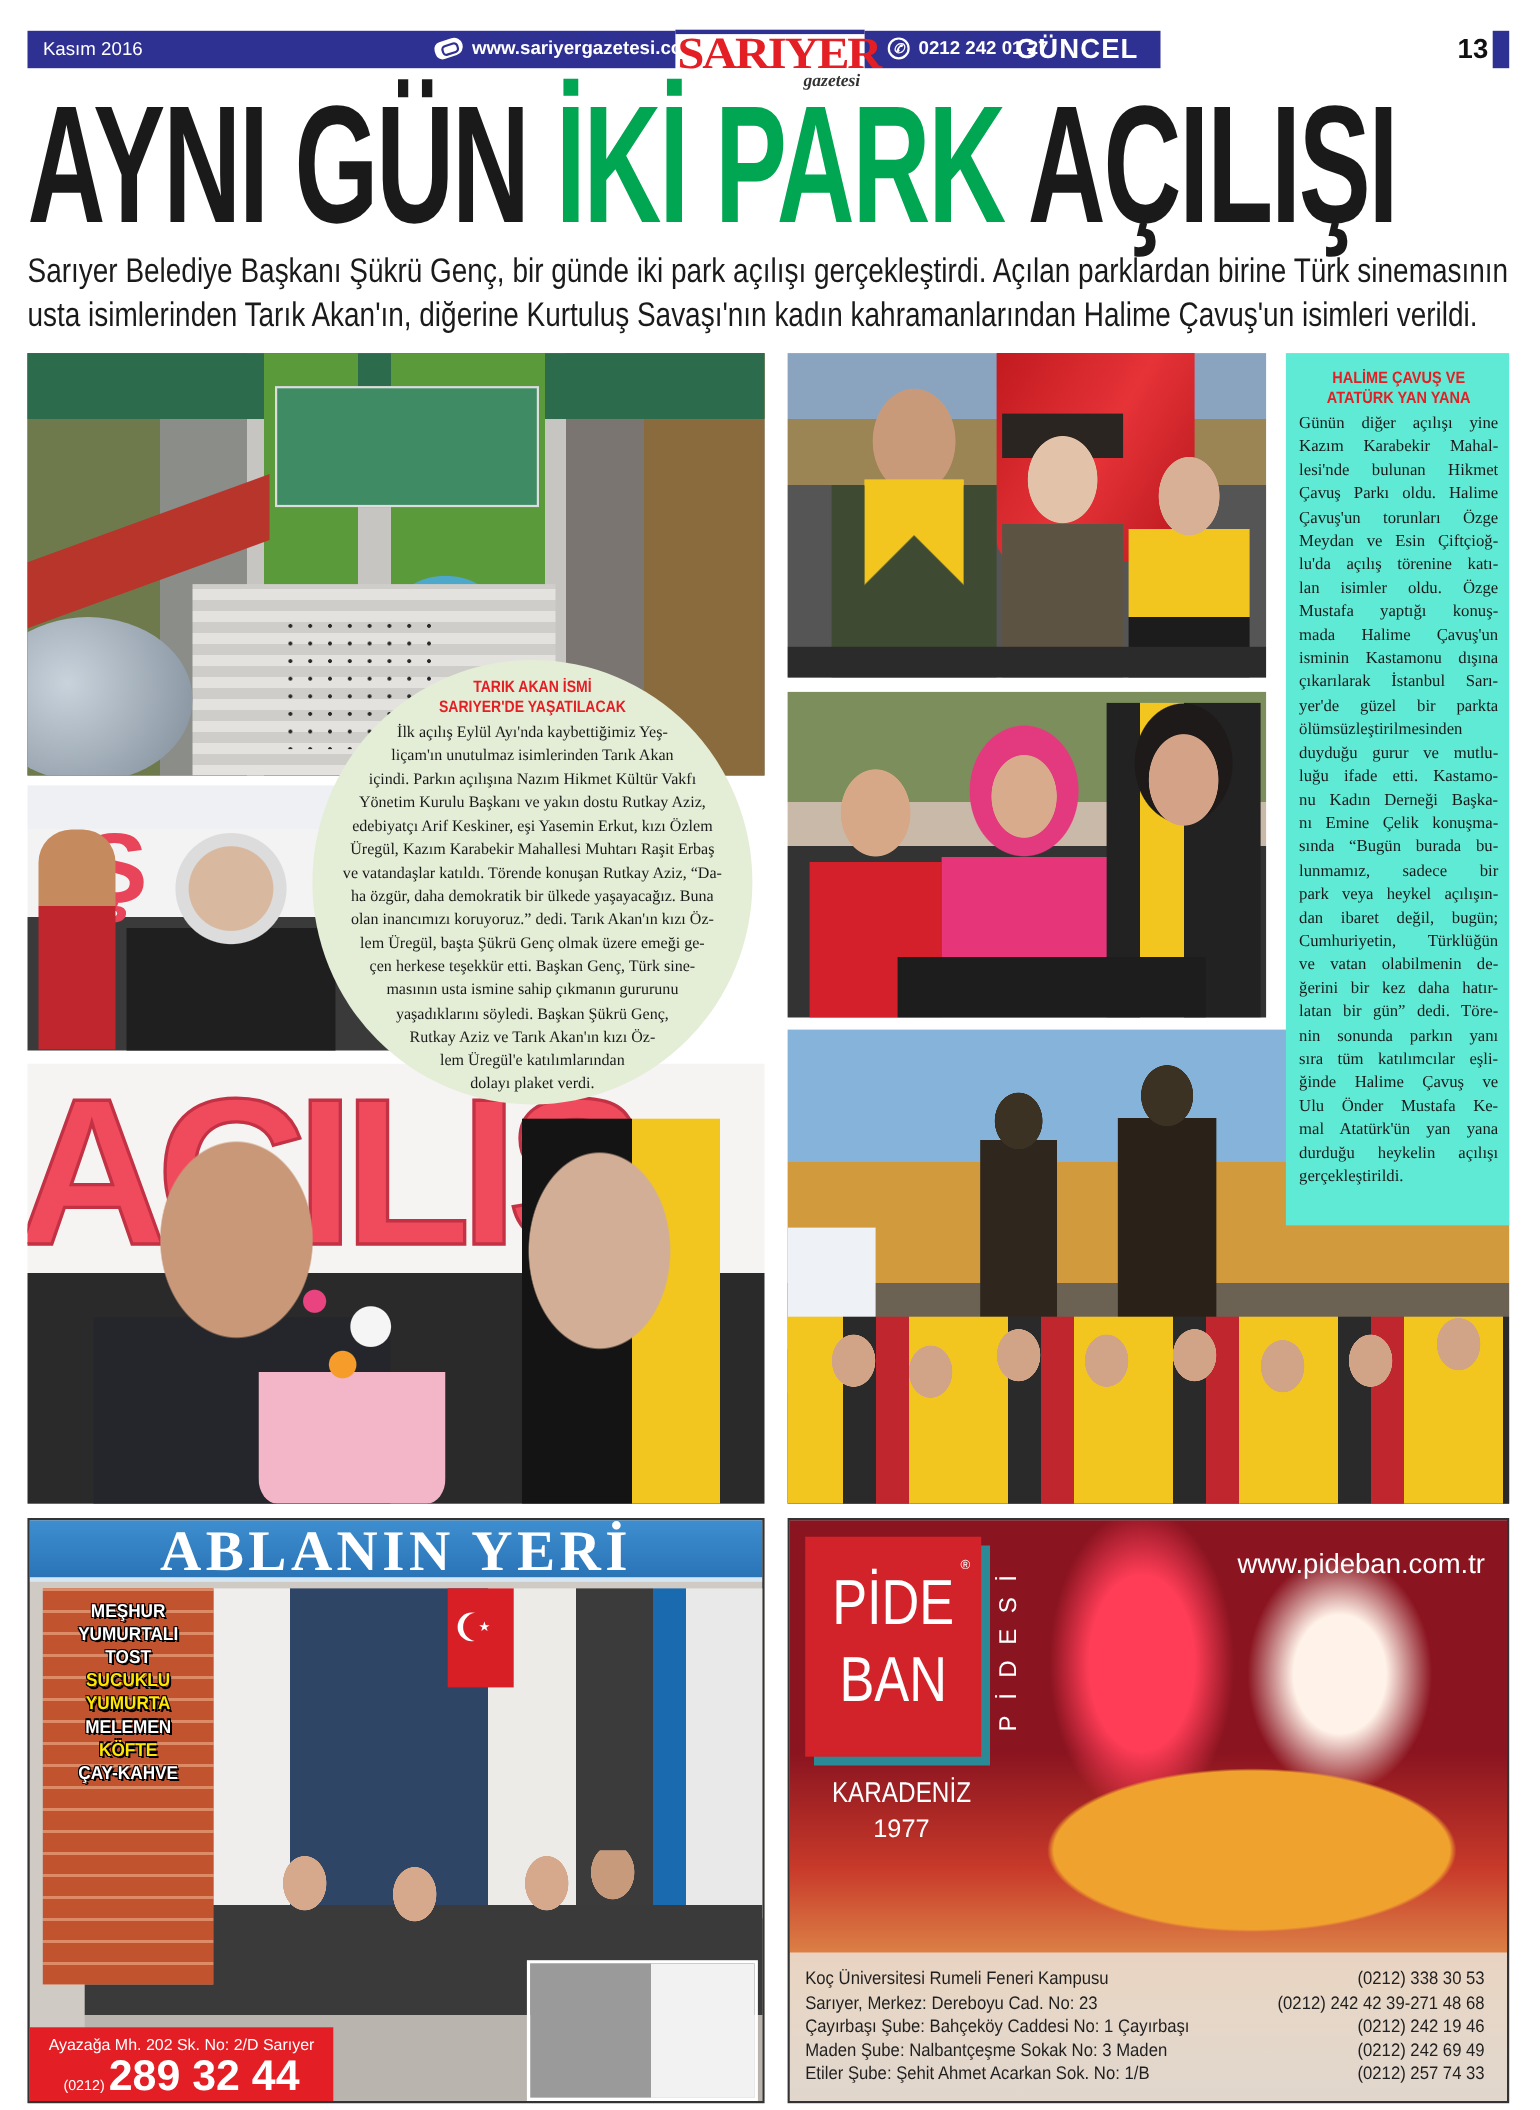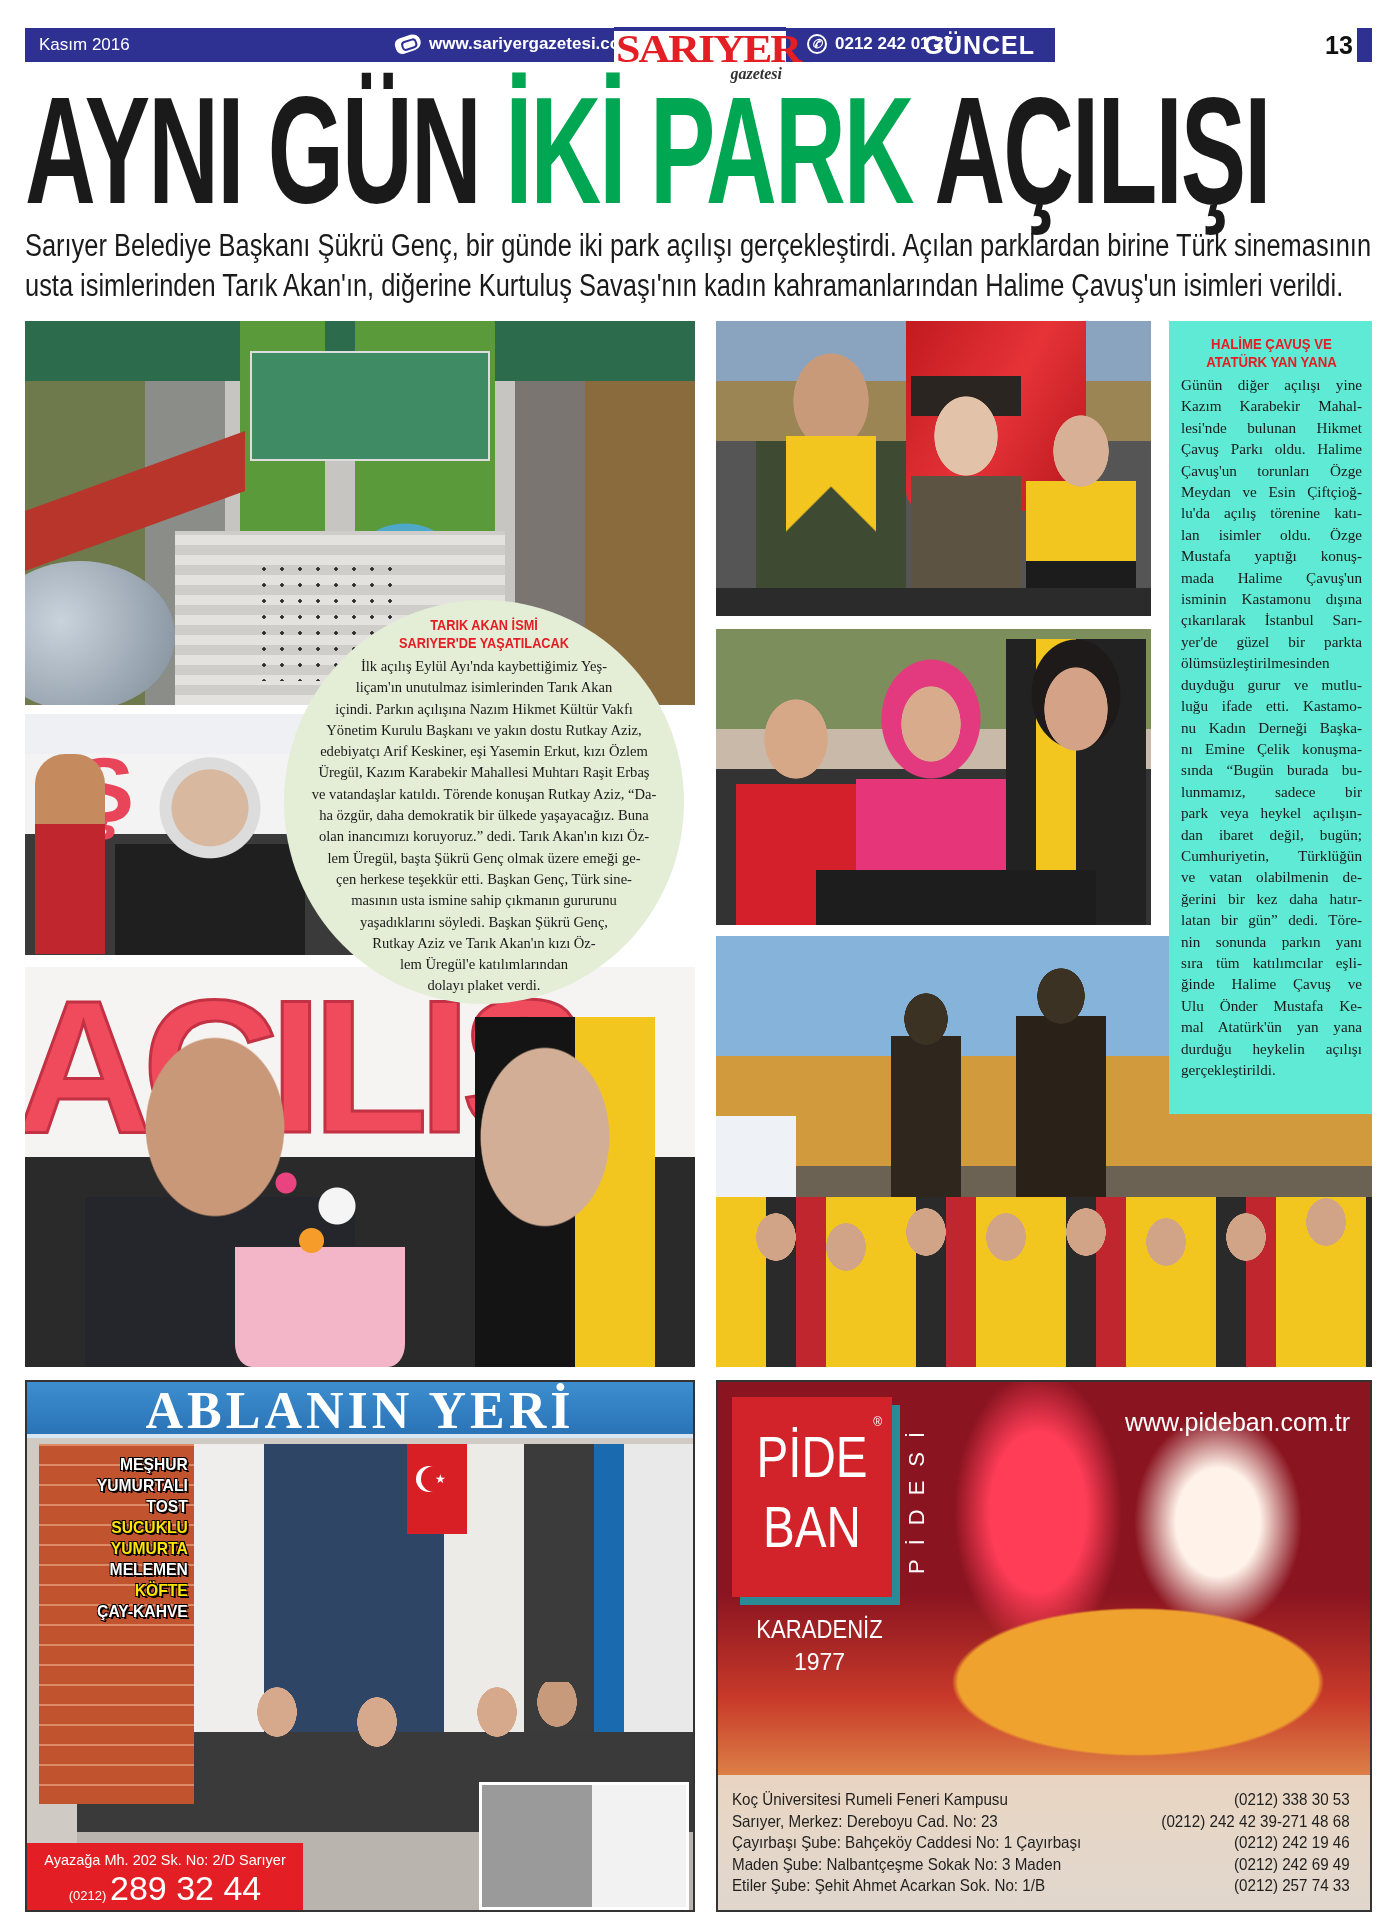--- a/index.html
+++ b/index.html
@@ -103,40 +103,40 @@
   .sidebar .kicker { text-align: center; color: #e31e24; font-size: 15px; font-weight: bold; line-height: 18px; transform: scaleX(0.88); }
   .sidebar .body { margin-top: 3px; font-family: "Liberation Serif", serif; font-size: 15.2px; line-height: 21.4px; color: #1a1a1a; }
   .sidebar .body .ln { display: block; white-space: nowrap; text-align: justify; text-align-last: justify; }
   .sidebar .body .ln.last { text-align-last: left; }
 
   
   .ad-left { position: absolute; left: 25px; top: 1380px; width: 670px; height: 532px; border: 2px solid #333; background: #cfcac4; overflow: hidden; }
   .ad-left .awning { position: absolute; left: 0; top: 0; width: 100%; height: 56px; background: linear-gradient(180deg, #3d8ed0, #2a74b6); border-bottom: 4px solid #d7e6f3; }
   .ad-left .awning .name { position: absolute; left: 0; top: 4px; width: 100%; text-align: center; font-family: "Liberation Serif", serif; font-weight: bold; color: #fff; font-size: 52px; letter-spacing: 4px; line-height: 50px; }
   .ad-left .brick { position: absolute; left: 12px; top: 62px; width: 155px; height: 360px; background: repeating-linear-gradient(0deg, #c2532f 0 18px, #dd8a66 18px 20px), #c2532f; }
-  .ad-left .menu { position: absolute; left: 12px; top: 72px; width: 155px; text-align: right; font-size: 17px; font-weight: bold; line-height: 21px; text-shadow: 2px 2px 0 #000, -1px -1px 0 #000, 1px -1px 0 #000, -1px 1px 0 #000; }
+  .ad-left .menu { position: absolute; left: 12px; top: 72px; width: 155px; text-align: center; font-size: 17px; font-weight: bold; line-height: 21px; text-shadow: 2px 2px 0 #000, -1px -1px 0 #000, 1px -1px 0 #000, -1px 1px 0 #000; }
   .ad-left .menu .ln { display: block; transform: scaleX(0.92); }
   .ad-left .menu .white { color: #ffffff; }
   .ad-left .menu .yellow { color: #ffe600; }
   .ad-left .shop { position: absolute; left: 167px; top: 62px; width: 503px; height: 300px; background: linear-gradient(90deg, #f0eeec 0 70px, #2e4566 70px 250px, #ecebe7 250px 330px, #3b3b3b 330px 400px, #1a6ab0 400px 430px, #e9e9e9 430px); }
   .ad-left .flag { position: absolute; left: 380px; top: 62px; width: 60px; height: 90px; background: #d91f26; }
   .ad-left .flag::before { content: ""; position: absolute; left: 14px; top: 22px; width: 26px; height: 26px; border-radius: 50%; box-shadow: -5px 0 0 0 #fff; }
   .ad-left .flag::after { content: "★"; position: absolute; left: 28px; top: 28px; color: #fff; font-size: 12px; }
   .ad-left .people { position: absolute; left: 50px; top: 300px; width: 620px; height: 232px; background:
       radial-gradient(ellipse 20px 25px at 60px 30px, #d6a98c 0 98%, transparent 100%),
       radial-gradient(ellipse 20px 25px at 200px 30px, #d6a98c 0 98%, transparent 100%),
       radial-gradient(ellipse 20px 25px at 300px 40px, #d6a98c 0 98%, transparent 100%),
       radial-gradient(ellipse 20px 25px at 420px 30px, #d6a98c 0 98%, transparent 100%),
       radial-gradient(ellipse 20px 25px at 480px 20px, #c79a7c 0 98%, transparent 100%),
       linear-gradient(180deg, transparent 0 50px, #3a3a3a 50px 150px, #b9b4ae 150px); }
   .ad-left .inset { position: absolute; left: 452px; top: 400px; width: 210px; height: 128px; border: 3px solid #fff; background: linear-gradient(90deg, #9a9a9a 0 110px, #f2f2f2 110px); }
   .ad-left .addr-box { position: absolute; left: 0; top: 461px; width: 276px; height: 71px; background: #e31e24; color: #fff; text-align: center; }
   .ad-left .addr-box .addr { margin-top: 8px; font-size: 14.5px; line-height: 18px; }
   .ad-left .addr-box .phone { font-size: 13px; line-height: 38px; }
-  .ad-left .addr-box .phone b { font-size: 34px; font-weight: normal; }
+  .ad-left .addr-box .phone b { font-size: 39px; font-weight: bold; }
 
   
   .ad-right { position: absolute; left: 716px; top: 1380px; width: 656px; height: 532px; border: 2px solid #333; overflow: hidden;
     background:
       radial-gradient(ellipse 300px 120px at 420px 300px, #f0a22e 0 60%, transparent 62%),
       radial-gradient(ellipse 140px 180px at 500px 140px, #fff2e8 0 30%, transparent 60%),
       radial-gradient(ellipse 120px 200px at 320px 130px, #ff3d57 0 40%, transparent 70%),
       linear-gradient(180deg, #8a1420 0 40%, #c83a2a 60%, #e39a50 80%, #d9c6b4 100%); }
   .ad-right .logo-box { position: absolute; left: 14px; top: 15px; width: 160px; height: 200px; background: #d2232a; box-shadow: 8px 8px 0 #2a8a96; }
   .ad-right .logo-box .l1, .ad-right .logo-box .l2 { position: absolute; left: 0; width: 100%; text-align: center; color: #fff; font-size: 58px; line-height: 60px; transform: scaleX(0.82); }

